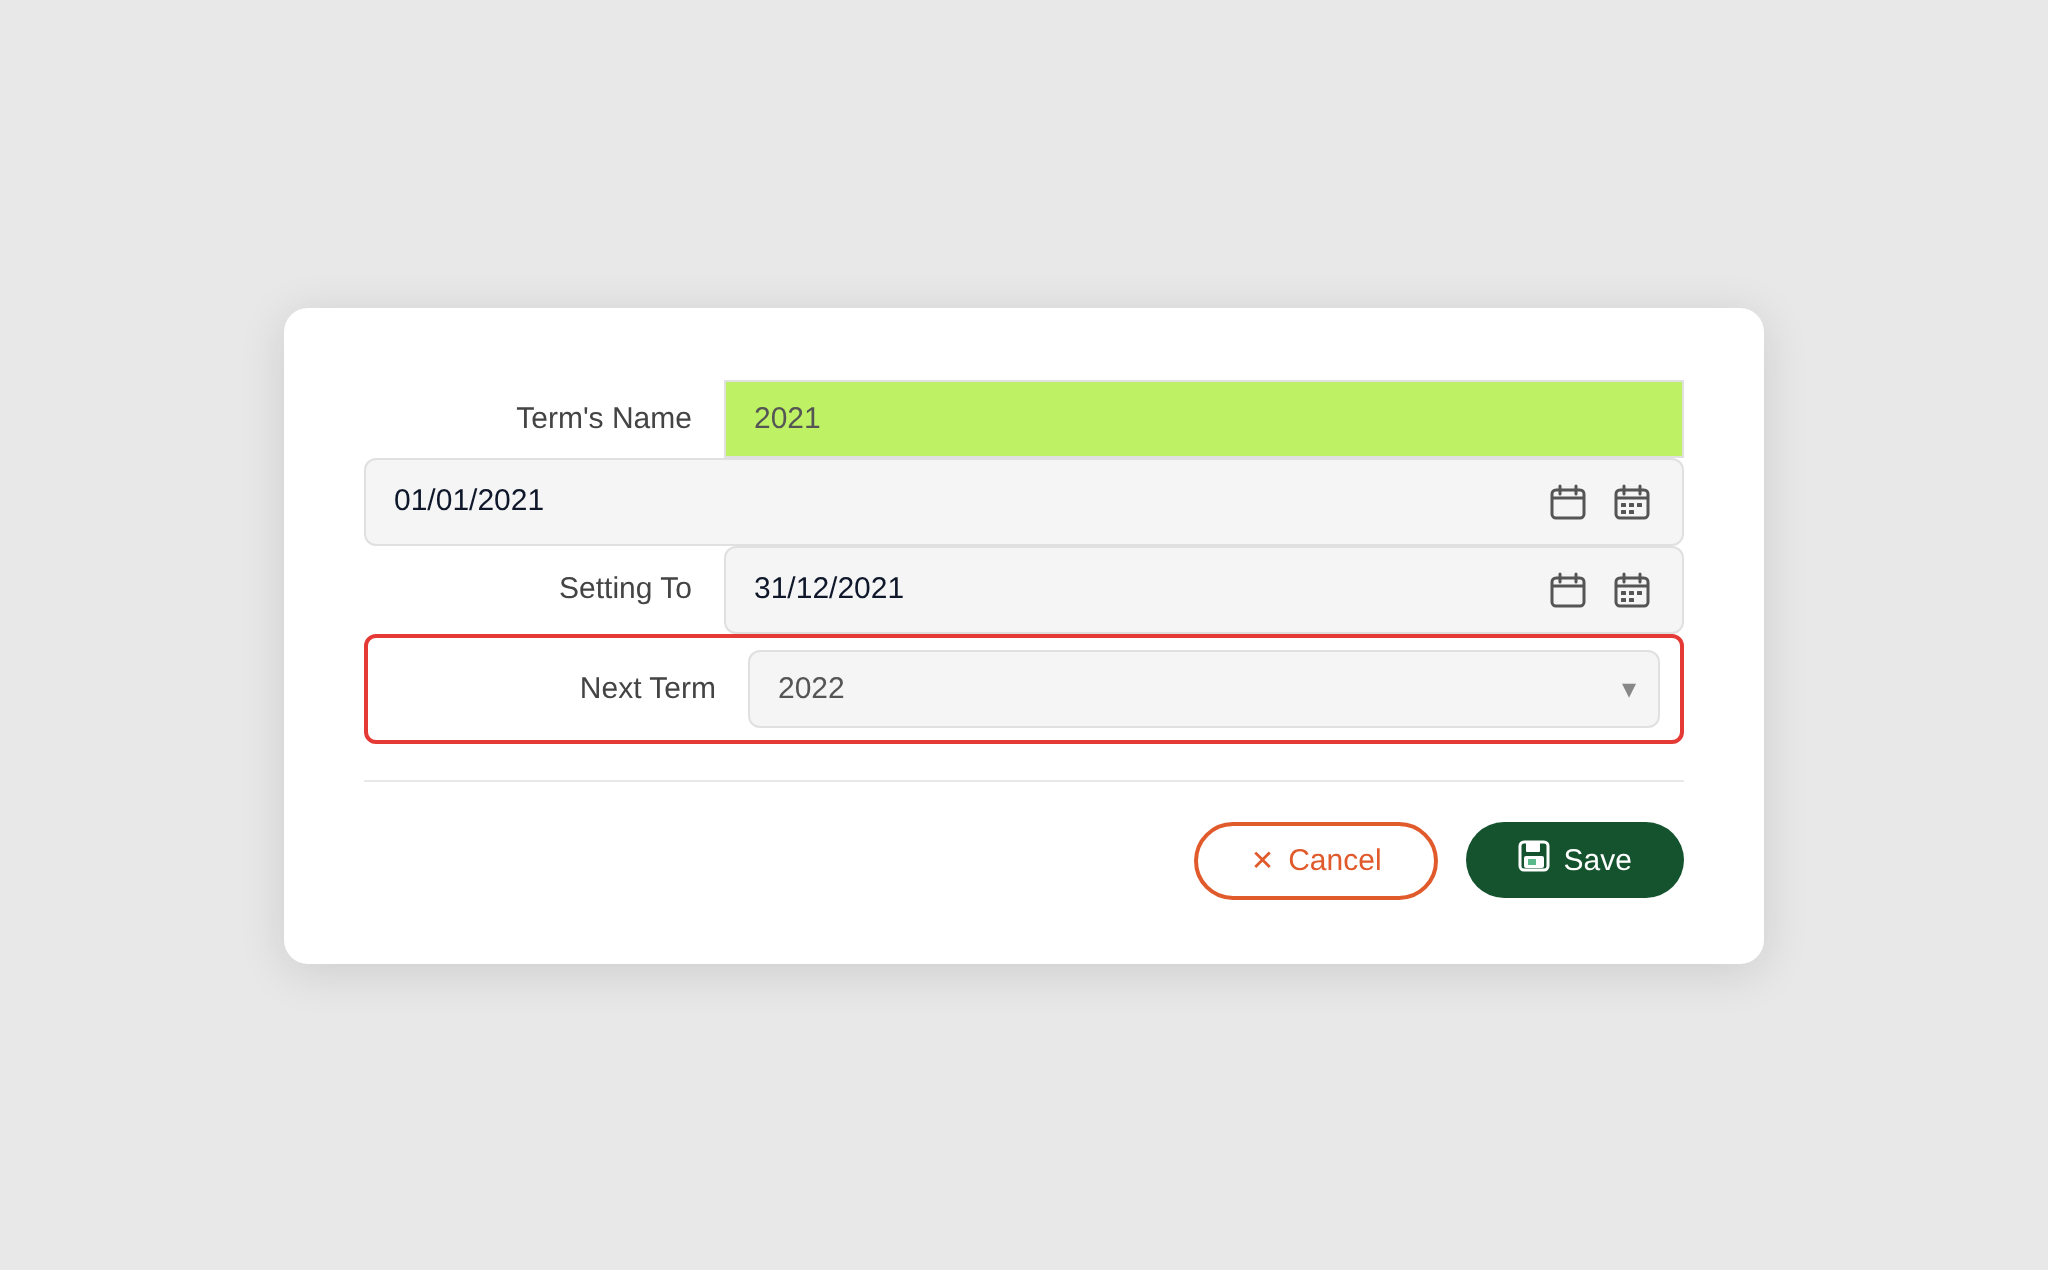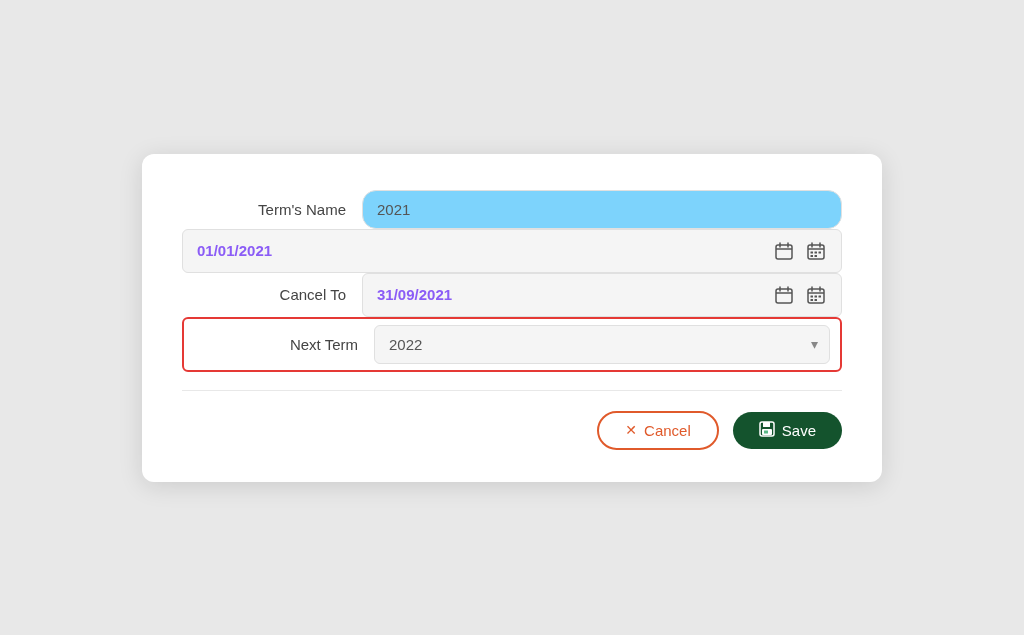--- a/index.html
+++ b/index.html
@@ -39,23 +39,23 @@
       min-width: 180px;
       font-size: 15px;
       color: #444;
       font-weight: 400;
       padding-right: 16px;
       text-align: right;
     }
 
     .form-field {
       flex: 1;
-      background: #7dd3fc;
+      background: #bef264;
       border: 1px solid #e0e0e0;
-      border-radius: 14px;
+      border-radius: 0;
       padding: 10px 14px;
       font-size: 15px;
       color: #555;
       display: flex;
       align-items: center;
     }
 
     .form-field input[type="text"] {
       border: none;
       background: transparent;
@@ -75,22 +75,21 @@
       font-size: 15px;
       color: #555;
       display: flex;
       align-items: center;
       justify-content: space-between;
     }
 
     .field-date-text {
       flex: 1;
       font-size: 15px;
-      color: #8b5cf6;
-      font-weight: bold;
+      color: #0f172a;
     }
 
     .field-icons {
       display: flex;
       gap: 10px;
       align-items: center;
     }
 
     .icon-btn {
       background: none;
@@ -244,23 +243,23 @@
             <rect x="11.5" y="9.5" width="2.5" height="2" rx="0.3" fill="#555"></rect>
             <rect x="3.5" y="13" width="2.5" height="2" rx="0.3" fill="#555"></rect>
             <rect x="7.5" y="13" width="2.5" height="2" rx="0.3" fill="#555"></rect>
           </svg>
         </button>
       </div>
     </div>
   </div>
 
   <div class="form-row">
-    <div class="form-label">Cancel To</div>
+    <div class="form-label">Setting To</div>
     <div class="form-field-with-icons">
-      <span class="field-date-text">31/09/2021</span>
+      <span class="field-date-text">31/12/2021</span>
       <div class="field-icons">
         <button class="icon-btn">
           <svg class="cal-icon-plain" viewBox="0 0 18 18" fill="none" xmlns="http://www.w3.org/2000/svg">
             <rect x="1" y="3" width="16" height="14" rx="2" stroke="#555" stroke-width="1.5"></rect>
             <line x1="1" y1="7" x2="17" y2="7" stroke="#555" stroke-width="1.5"></line>
             <line x1="5" y1="1" x2="5" y2="5" stroke="#555" stroke-width="1.5" stroke-linecap="round"></line>
             <line x1="13" y1="1" x2="13" y2="5" stroke="#555" stroke-width="1.5" stroke-linecap="round"></line>
           </svg>
         </button>
         <button class="icon-btn">

